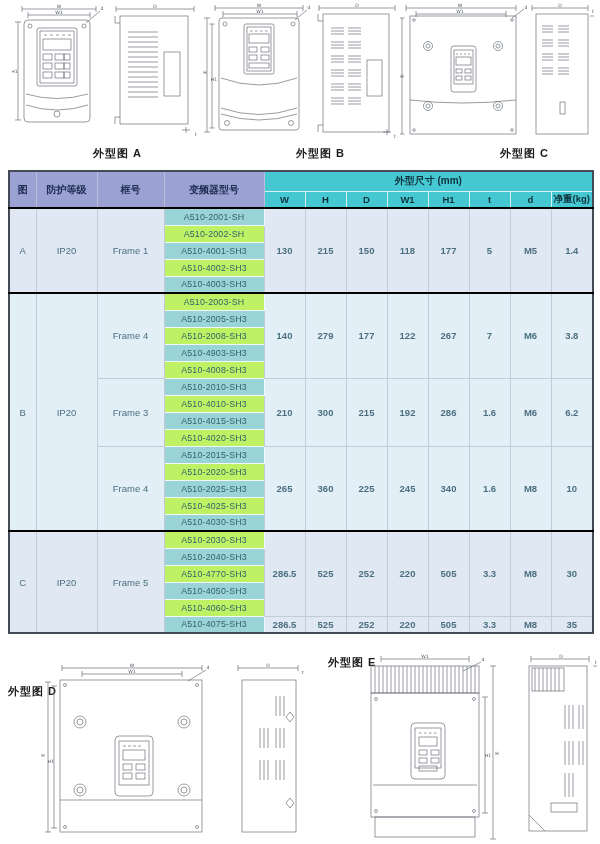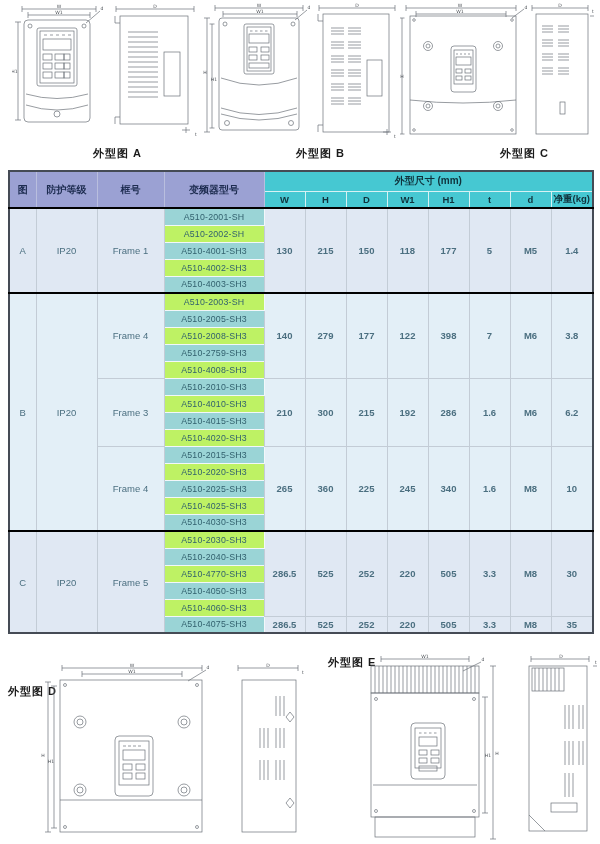--- a/index.html
+++ b/index.html
@@ -216,33 +216,33 @@
           </tr>
           <tr class="sec-start">
             <td class="fig-cell bg-b" rowspan="14">B</td>
             <td class="prot-cell bg-b" rowspan="14">IP20</td>
             <td class="frame-cell bg-b" rowspan="5">Frame 4</td>
             <td class="model-cell model-blue">A510-2003-SH</td>
             <td class="dim-cell bg-b" rowspan="5">140</td>
             <td class="dim-cell bg-b" rowspan="5">279</td>
             <td class="dim-cell bg-b" rowspan="5">177</td>
             <td class="dim-cell bg-b" rowspan="5">122</td>
-            <td class="dim-cell bg-b" rowspan="5">398</td>
+            <td class="dim-cell bg-b" rowspan="5">267</td>
             <td class="dim-cell bg-b" rowspan="5">7</td>
             <td class="dim-cell bg-b" rowspan="5">M6</td>
             <td class="dim-cell bg-b" rowspan="5">3.8</td>
           </tr>
           <tr>
             <td class="model-cell model-teal">A510-2005-SH3</td>
           </tr>
           <tr>
             <td class="model-cell model-blue">A510-2008-SH3</td>
           </tr>
           <tr>
-            <td class="model-cell model-teal">A510-2759-SH3</td>
+            <td class="model-cell model-teal">A510-4903-SH3</td>
           </tr>
           <tr>
             <td class="model-cell model-blue">A510-4008-SH3</td>
           </tr>
           <tr>
             <td class="frame-cell bg-b" rowspan="4">Frame 3</td>
             <td class="model-cell model-teal">A510-2010-SH3</td>
             <td class="dim-cell bg-b" rowspan="4">210</td>
             <td class="dim-cell bg-b" rowspan="4">300</td>
             <td class="dim-cell bg-b" rowspan="4">215</td>

